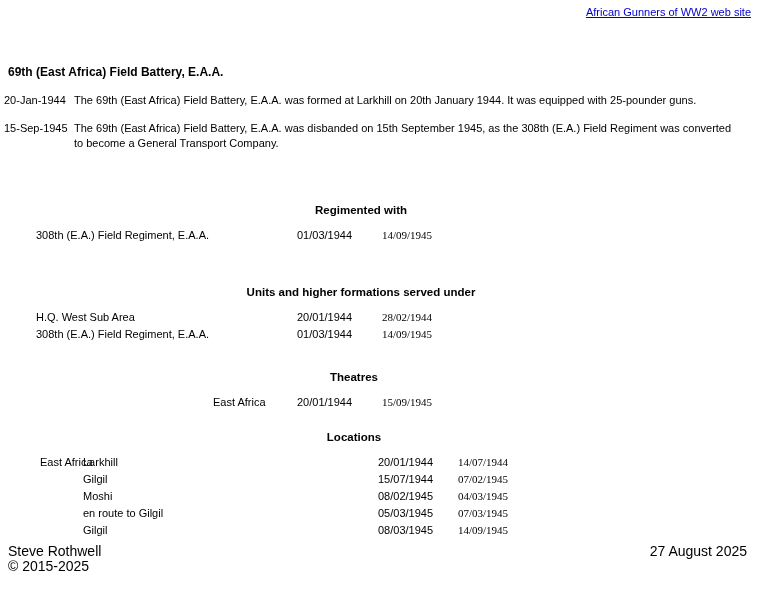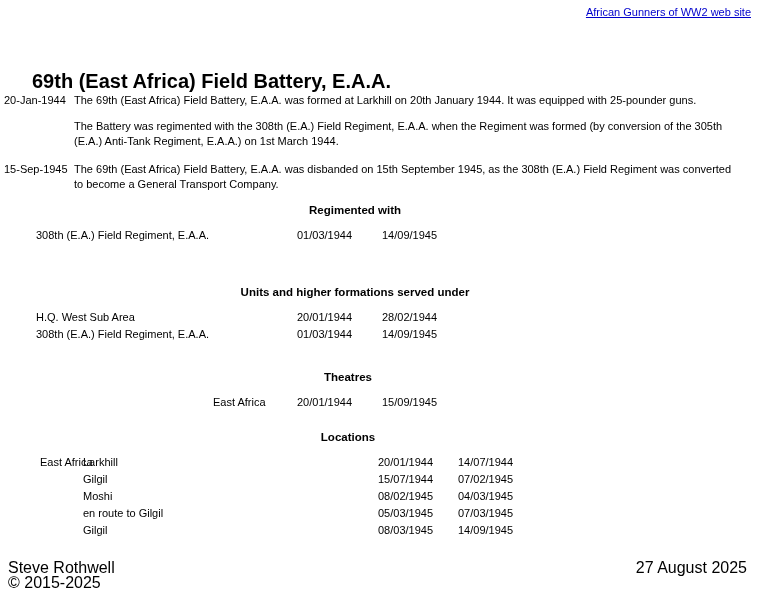--- a/index.html
+++ b/index.html
@@ -29,25 +29,24 @@
     text-decoration: underline;
     cursor: pointer;
     white-space: nowrap;
   }
 
   
   .page-title {
     position: absolute;
     left: 8px;
     top: 57px;
-    font-size: 20px;
+    font-size: 12px;
     font-weight: bold;
     letter-spacing: 0px;
     white-space: nowrap;
-    margin-left: 24px;
   }
 
   
   .events {
     position: absolute;
     left: 0;
     top: 93px;
     width: 759px;
   }
   .event-row {
@@ -85,21 +84,21 @@
   .section {
     position: absolute;
     left: 0;
     width: 759px;
   }
   .section-heading {
     font-size: 11.5px;
     font-weight: bold;
     text-align: center;
     width: 710px;
-    margin-left: 0px;
+    margin-left: 6px;
   }
   .section-heading.narrow {
     width: 696px;
   }
   .rows {
     margin-top: 11px;
   }
   .row {
     display: flex;
     font-size: 11px;
@@ -112,20 +111,21 @@
     padding-left: 36px;
     box-sizing: border-box;
   }
   .col-date1 {
     width: 85px;
     flex: 0 0 85px;
   }
   .col-date2 {
     width: 90px;
     flex: 0 0 90px;
+    font-family: Liberation Serif, serif;
   }
 
   
   .row.theatre .col-name {
     padding-left: 213px;
   }
 
   
   .row.location .col-region {
     width: 83px;
@@ -143,23 +143,23 @@
   }
   .row.location .col-date2 {
     width: 90px;
     flex: 0 0 90px;
   }
 
   
   .footer {
     position: absolute;
     left: 0;
-    bottom: 6px;
-    width: 759px;
-    font-size: 16px;
+    bottom: 22px;
+    width: 759px;
+    font-size: 14px;
     line-height: 15px;
   }
   .footer-inner {
     position: relative;
     padding: 0 12px 0 8px;
   }
   .footer-left {
     display: inline-block;
   }
   .footer-right {
@@ -177,21 +177,20 @@
 </div>
 
 <h1 class="page-title">69th (East Africa) Field Battery, E.A.A.</h1>
 
 <div class="events">
 
   <div class="event-row">
     <div class="event-date">20-Jan-1944</div>
     <div class="event-body">
       <p class="event-para">The 69th (East Africa) Field Battery, E.A.A. was formed at Larkhill on 20th January 1944.  It was equipped with 25-pounder guns.</p>
-      <p class="event-para spaced">The Battery was regimented with the 308th (E.A.) Field Regiment, E.A.A. when the Regiment was formed (by conversion of the 305th (E.A.) Anti-Tank Regiment, E.A.A.) on 1st March 1944.</p>
     </div>
   </div>
 
   <div class="event-gap"></div>
 
   <div class="event-row">
     <div class="event-date">15-Sep-1945</div>
     <div class="event-body">
       <p class="event-para">The 69th (East Africa) Field Battery, E.A.A. was disbanded on 15th September 1945, as the  308th (E.A.) Field Regiment was converted to become a General Transport Company.</p>
     </div>

